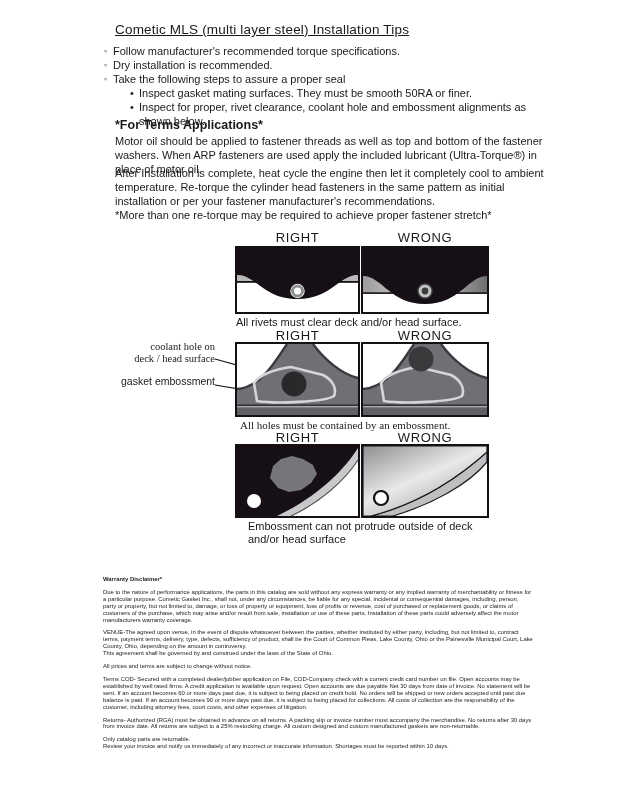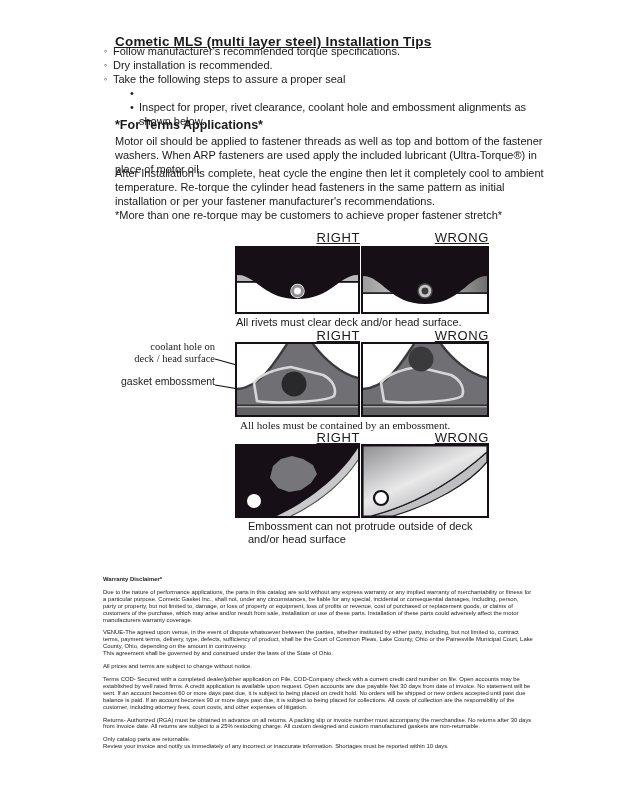--- a/index.html
+++ b/index.html
@@ -1,27 +1,27 @@
 <!DOCTYPE html>
 <html><head>
 <meta charset="utf-8">
 <style>
   html,body{margin:0;padding:0;background:#ffffff;}
   body{width:618px;height:800px;position:relative;overflow:hidden;
        font-family:"Liberation Sans",sans-serif;color:#1a1a1a;}
   .abs{position:absolute;}
-  .title{font-size:13.5px;font-weight:bold;text-decoration:underline;letter-spacing:.2px;margin-top:12px;}
+  .title{font-size:13.5px;font-weight:normal;text-decoration:underline;letter-spacing:.2px;}
   .bullets{font-size:11px;line-height:14px;width:440px;}
   .b-row{display:flex;}
   .b-marker{width:9px;flex:0 0 9px;font-size:9px;line-height:14px;}
   .sb-row{display:flex;padding-left:26px;}
   .sb-marker{width:9px;flex:0 0 9px;font-size:11px;line-height:14px;}
   .h2{font-size:12.5px;font-weight:bold;}
   .para{font-size:11px;line-height:13.8px;width:436px;}
-  .dg-head{font-size:13px;letter-spacing:.6px;text-align:right;text-decoration:underline;}
+  .dg-head{font-size:13px;letter-spacing:.6px;text-align:center;}
   .dg-box{border:2px solid #161016;display:block;background:#fff;}
   .dg-cap{font-size:11px;line-height:13px;}
   .lbl{font-size:10.5px;line-height:11.5px;text-align:right;}
   .legal{width:430px;font-size:5.9px;line-height:6.9px;color:#222;}
   .legal .lp{margin:0 0 6px 0;}
   .legal .lh{font-weight:bold;margin:0 0 6px 0;}
   .pagenum{font-size:13.5px;letter-spacing:.3px;}
 </style>
 </head>
 <body>
@@ -36,31 +36,32 @@
   <div class="b-row">
     <span class="b-marker">◦</span>
     <span>Dry installation is recommended.</span>
   </div>
   <div class="b-row">
     <span class="b-marker">◦</span>
     <span>Take the following steps to assure a proper seal</span>
   </div>
   <div class="sb-row">
     <span class="sb-marker">•</span>
+    <span>Inspect gasket mating surfaces.  They must be smooth 50RA or finer.</span>
   </div>
   <div class="sb-row">
     <span class="sb-marker">•</span>
     <span>Inspect for proper, rivet clearance, coolant hole and embossment alignments as shown below.</span>
   </div>
 </div>
 
 <div class="abs h2" style="left:115px;top:118px;">*For Terms Applications*</div>
 <div class="abs para" style="left:115px;top:135px;">Motor oil should be applied to fastener threads as well as top and bottom of the fastener washers. When ARP fasteners are used apply the included lubricant (Ultra-Torque®) in place of motor oil.</div>
 <div class="abs para" style="left:115px;top:167px;">After Installation is complete, heat cycle the engine then let it completely cool to ambient temperature. Re-torque the cylinder head fasteners in the same pattern as initial installation or per your fastener manufacturer's recommendations.</div>
-<div class="abs para" style="left:115px;top:209px;">*More than one re-torque may be customers to achieve proper fastener stretch*</div>
+<div class="abs para" style="left:115px;top:209px;">*More than one re-torque may be required to achieve proper fastener stretch*</div>
 
 <div class="abs dg-head" style="left:235px;top:230px;width:125px;">RIGHT</div>
 <div class="abs dg-head" style="left:361px;top:230px;width:128px;">WRONG</div>
 
 <svg class="abs dg-box" style="left:235px;top:246px;" width="121" height="64" viewBox="0 0 121 64">
   <rect width="121" height="64" fill="#ffffff"></rect>
   <polygon points="0,27 44,34 0,34" fill="#b9b9b9"></polygon>
   <polygon points="121,27 77,34 121,34" fill="#b9b9b9"></polygon>
   <rect y="33" width="121" height="1.8" fill="#161016"></rect>
   <path d="M0,0 H121 V27 C102,27 94,51 60.5,51 C27,51 19,27 0,27 Z" fill="#161016"></path>

